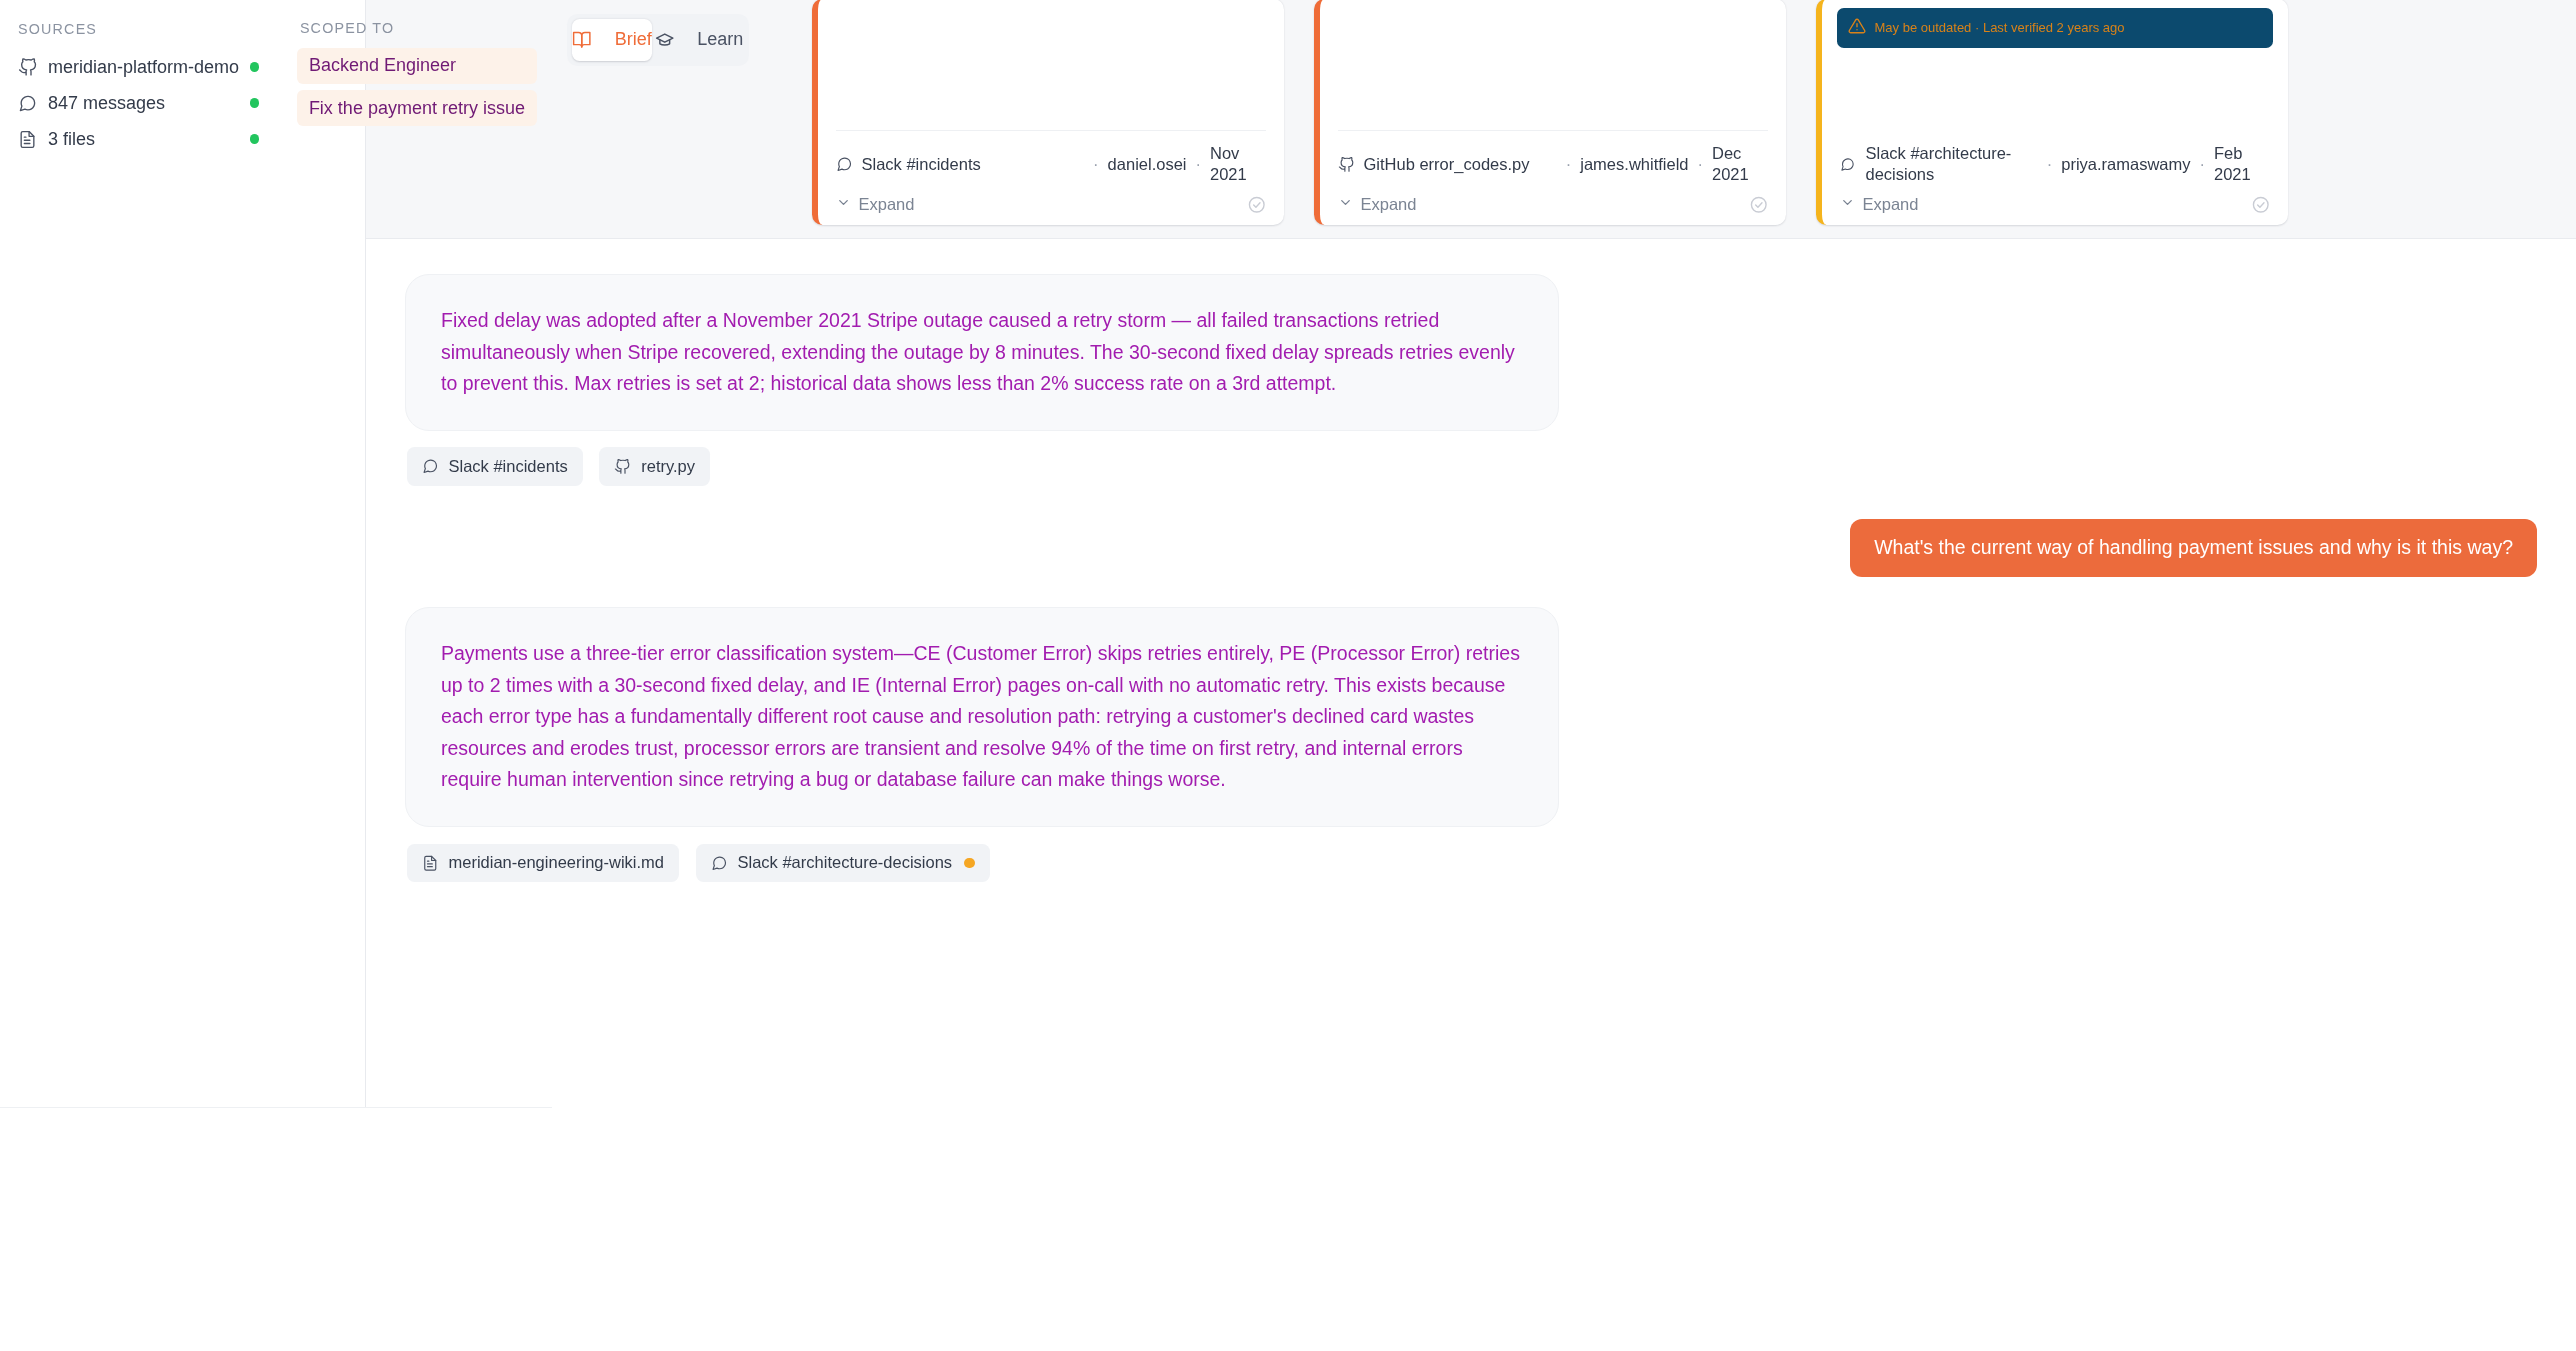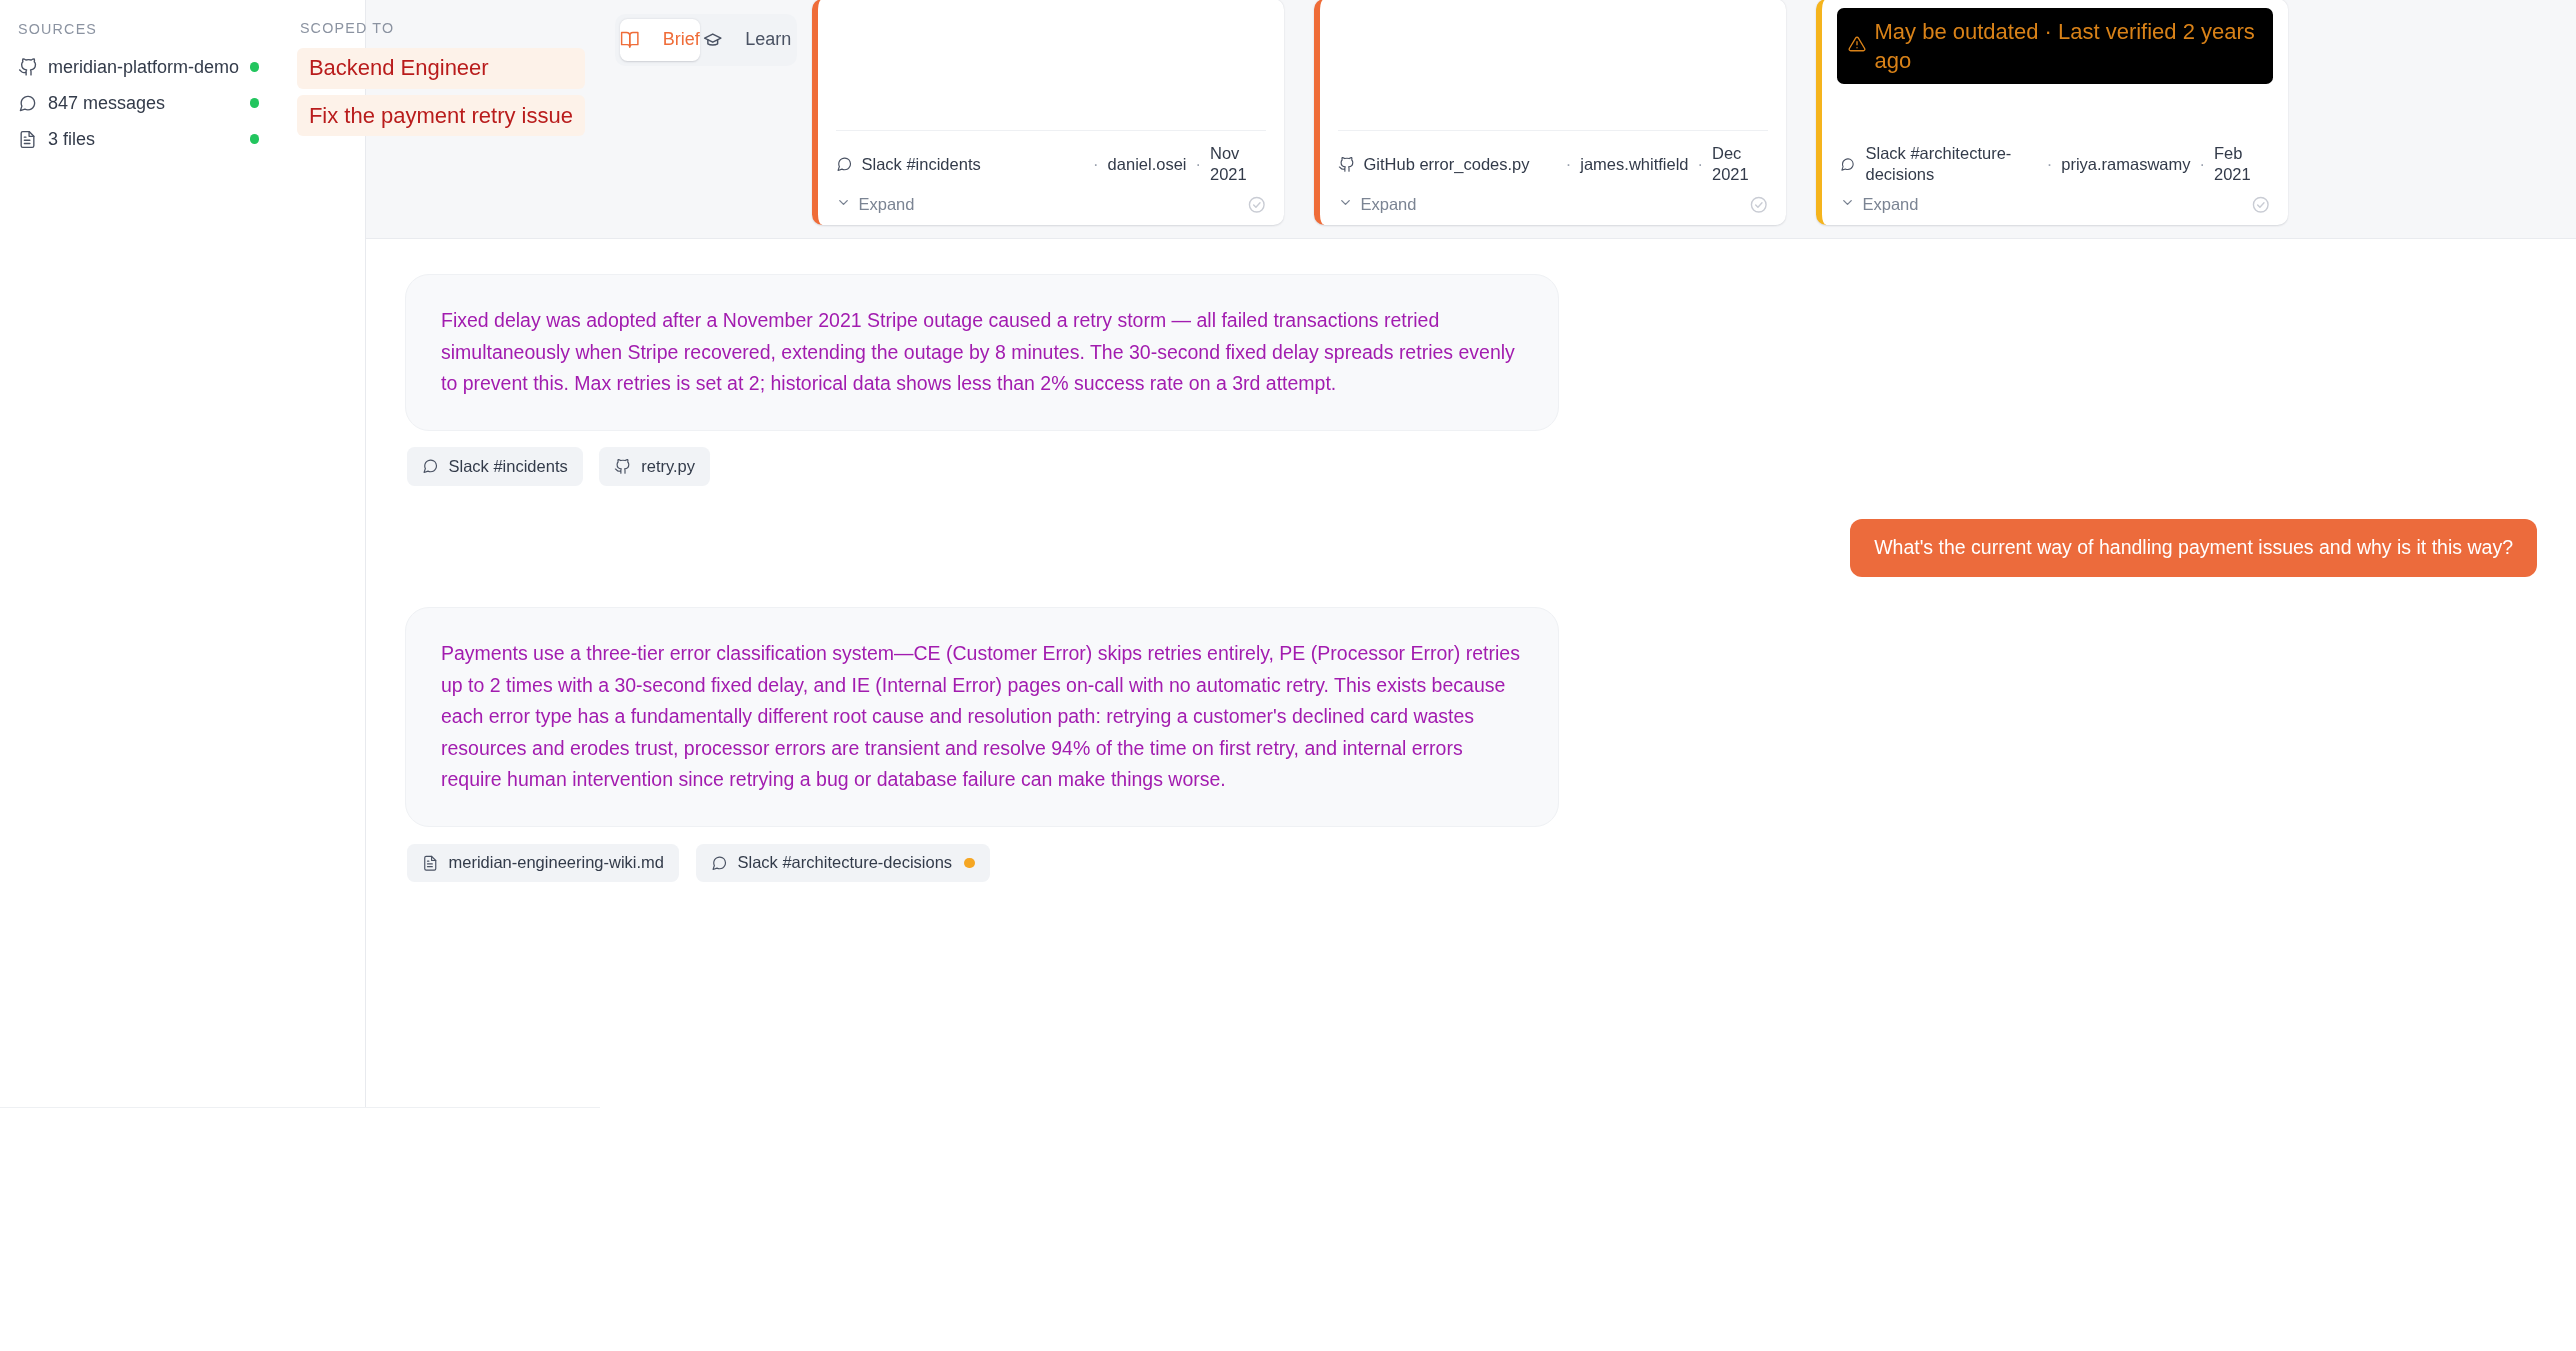--- a/index.html
+++ b/index.html
@@ -65,22 +65,22 @@
     width: 9.8px; height: 9.8px;
     border-radius: 50%;
     background: #22c55e;
     flex: 0 0 9.8px;
     margin-right: 4.5px;
   }
 
   #scoped-block { padding: 19.5px 15px 13.5px 15px; border-bottom: 1.5px solid #eef0f3; }
   .scope-chip {
     background: #fdf2e9;
-    color: #b91c1c;
-    font-size: 22px;
+    color: #701a75;
+    font-size: 18px;
     border-radius: 6px;
     padding: 7.5px 12px;
     margin-bottom: 6.8px;
     white-space: nowrap;
   }
 
   #mode-block { padding: 13.5px 15px 16.5px 15px; }
   .mode-toggle {
     display: flex;
     background: #f1f3f6;
@@ -148,28 +148,28 @@
     justify-content: flex-end;
     padding: 0 18px 10.5px 18px;
     position: relative;
     overflow: hidden;
   }
   .ev-card.stale { border-left-color: #f5b41d; }
 
   .stale-banner {
     position: absolute;
     left: 15px; right: 15px; top: 9px;
-    background: #000000;
+    background: #0c4a6e;
     border-radius: 6.8px;
     padding: 9px 10.5px;
     display: flex;
     align-items: center;
     gap: 9px;
     color: #d98218;
-    font-size: 22px;
+    font-size: 13px;
     line-height: 1.32;
   }
   .stale-banner svg { flex: 0 0 18px; }
 
   .card-meta-sep { border-top: 1.5px solid #eef0f3; margin-bottom: 0; }
 
   .card-meta {
     display: flex;
     align-items: center;
     gap: 9px;

